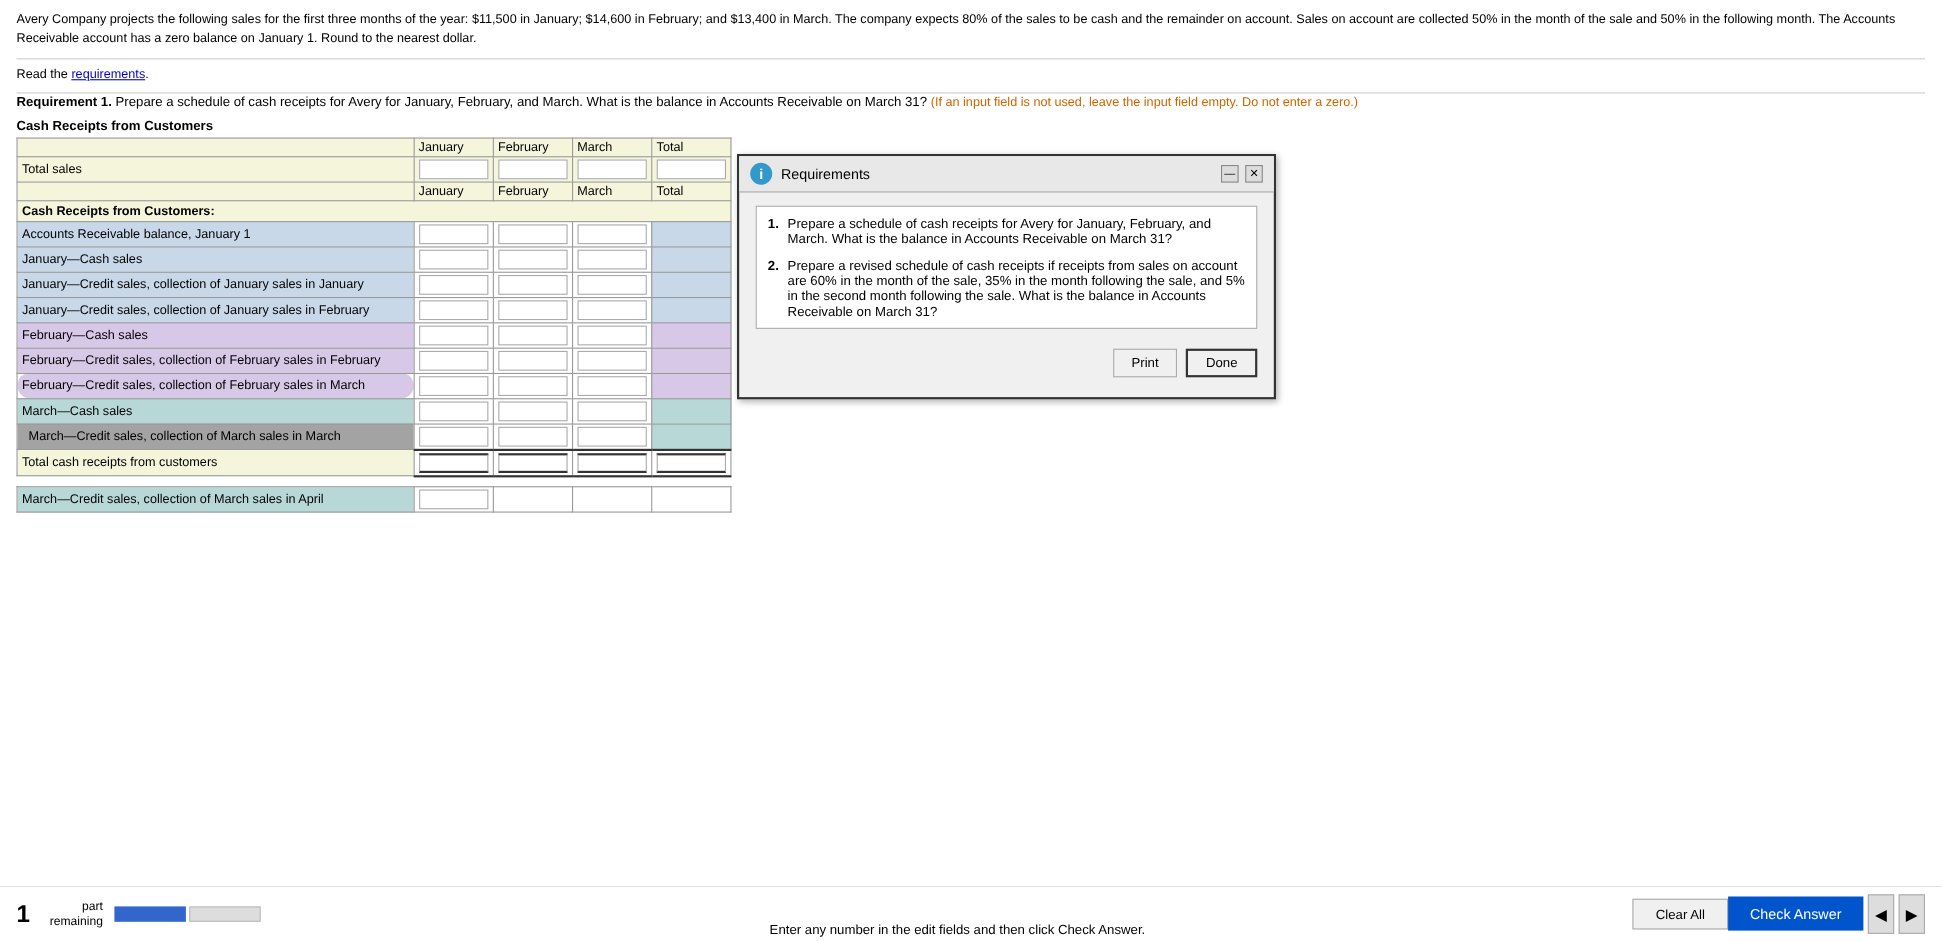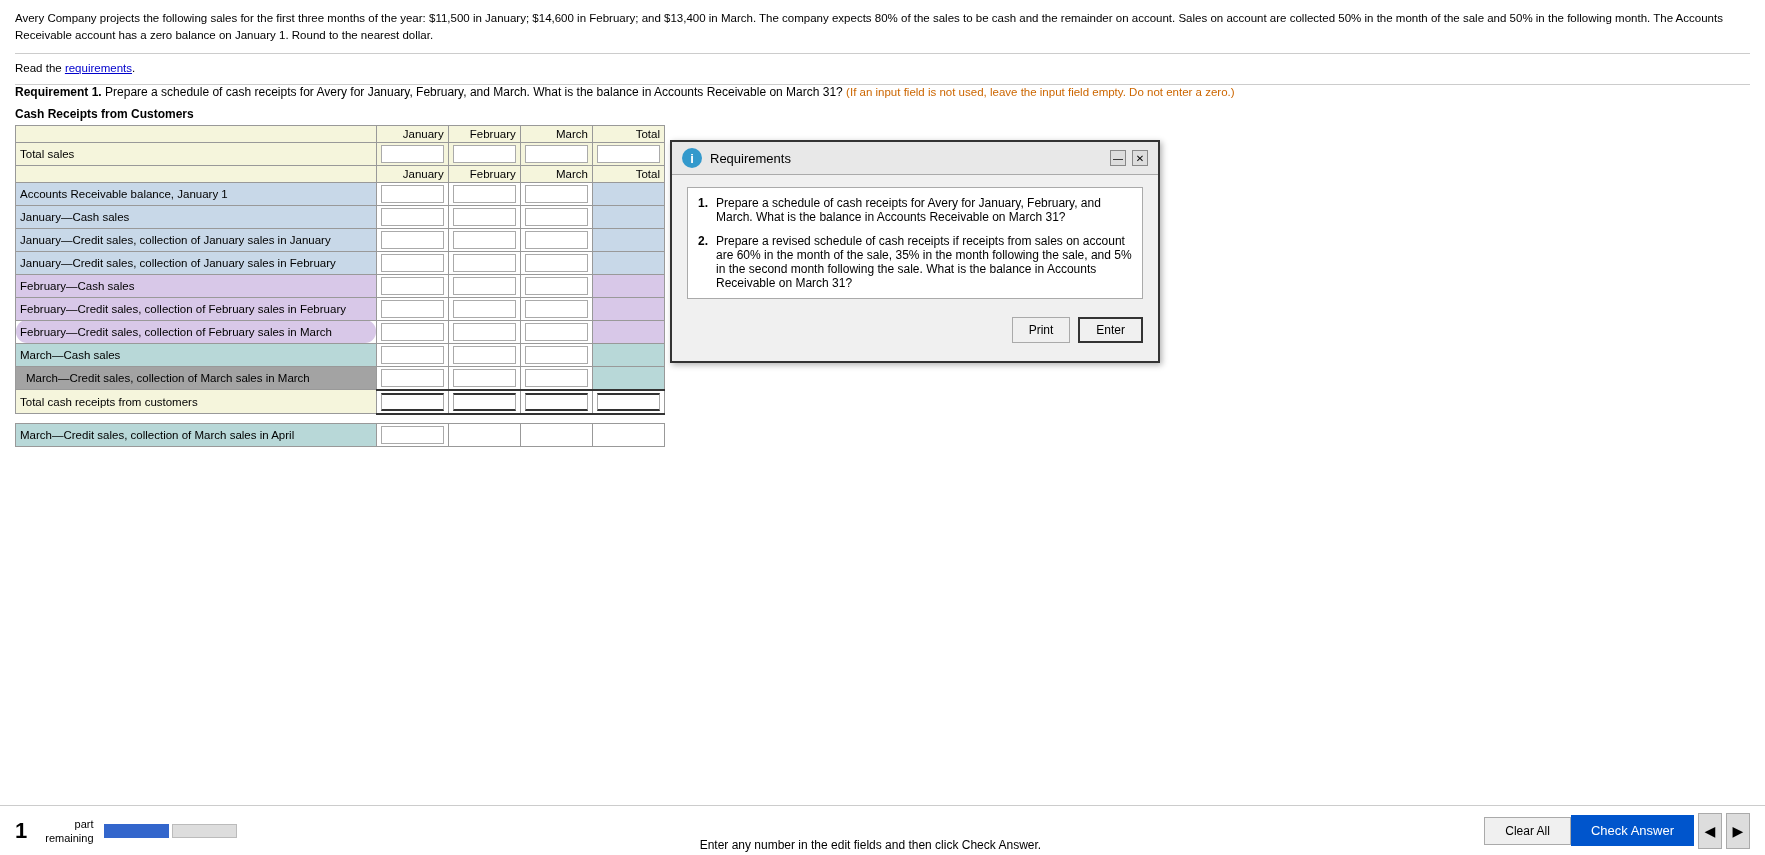--- a/index.html
+++ b/index.html
@@ -17,21 +17,21 @@
 
     .section-title { font-weight: bold; font-size: 12px; margin-bottom: 4px; }
 
     .main-content { display: flex; gap: 20px; }
     .table-section { flex: 0 0 650px; }
 
     
     .cash-table { border-collapse: collapse; width: 650px; }
     .cash-table th, .cash-table td { border: 1px solid #999; padding: 2px 4px; font-size: 11.5px; }
 
-    .header-row th { background: #f5f5dc; text-align: right; font-weight: normal; }
+    .header-row th { background: #f5f5dc; text-align: left; font-weight: normal; }
     .label-col { width: 360px; background: #f5f5dc; }
     .input-col { width: 72px; text-align: center; }
 
     .row-yellow td { background: #f5f5dc; }
 
     input[type="text"] {
       width: 100%;
       border: 1px solid #aaa;
       padding: 1px 2px;
       font-size: 11px;
@@ -158,20 +158,23 @@
           </tr>
 
           <tr class="header-row">
             <th class="label-col"></th>
             <th class="input-col">January</th>
             <th class="input-col">February</th>
             <th class="input-col">March</th>
             <th class="input-col">Total</th>
           </tr>
 
+          <tr>
+            <td colspan="5" style="background:#f5f5dc; font-weight:bold; padding:3px 4px;">Cash Receipts from Customers:</td>
+          </tr>
 
           <tr>
             <td class="label-col" style="background:#c8d8e8;">Accounts Receivable balance, January 1</td>
             <td class="input-col"><input type="text" style=""></td>
             <td class="input-col"><input type="text" style=""></td>
             <td class="input-col"><input type="text" style=""></td>
             <td class="input-col" style="background:#c8d8e8;"></td>
           </tr>
 
           <tr>
@@ -281,21 +284,21 @@
               <span style="font-weight:bold; flex-shrink:0;">1.</span>
               <span>Prepare a schedule of cash receipts for Avery for January, February, and March. What is the balance in Accounts Receivable on March 31?</span>
             </div>
             <div style="display:flex; gap:8px;">
               <span style="font-weight:bold; flex-shrink:0;">2.</span>
               <span>Prepare a revised schedule of cash receipts if receipts from sales on account are 60% in the month of the sale, 35% in the month following the sale, and 5% in the second month following the sale. What is the balance in Accounts Receivable on March 31?</span>
             </div>
           </div>
           <div class="modal-footer">
             <button class="btn-print">Print</button>
-            <button class="btn-done">Enter</button>
+            <button class="btn-done">Done</button>
           </div>
         </div>
       </div>
     </div>
   </div>
 
 </div>
 
 <div class="bottom-bar">
   <div style="display:flex; align-items:center; gap:10px; margin-right:20px;">

